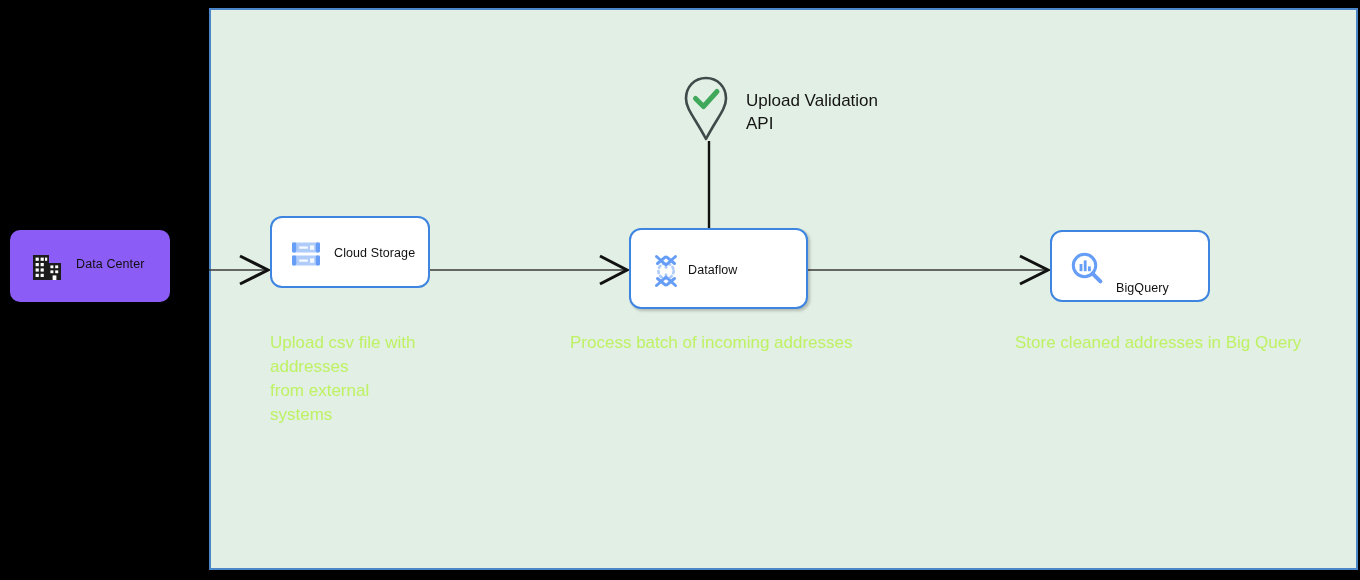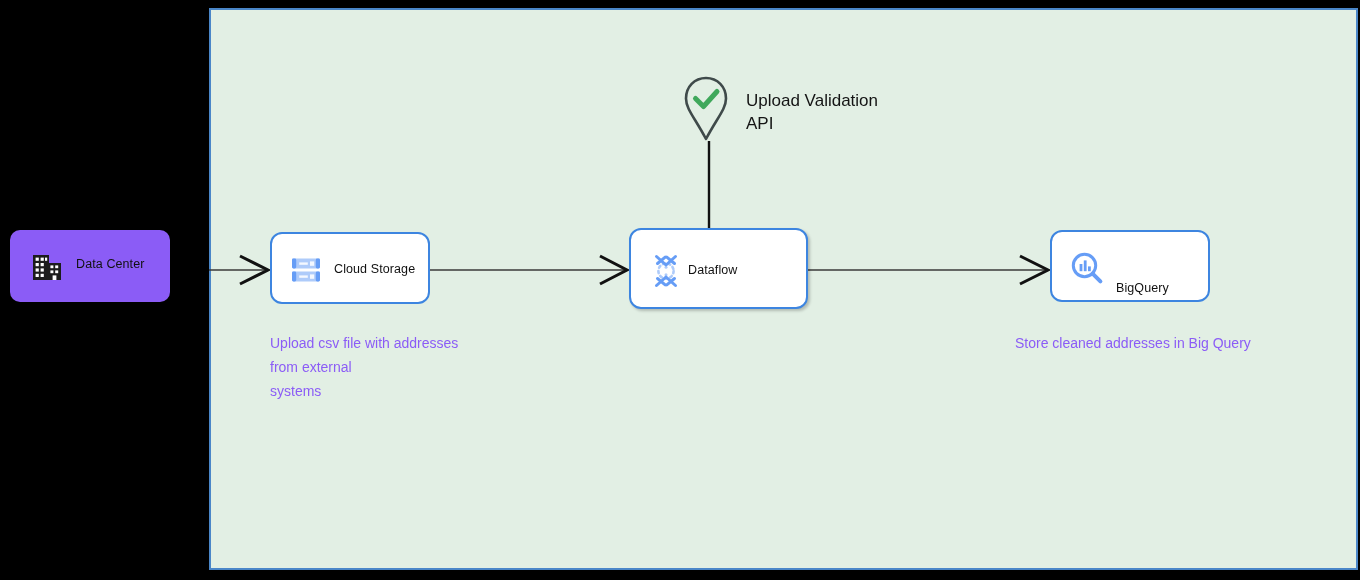--- a/index.html
+++ b/index.html
@@ -68,21 +68,21 @@
     background: #8b5cf6;
     border: none;
     border-radius: 10px;
   }
   #node-datacenter .node-icon { left: 22px; top: 22px; }
   #node-datacenter .node-label { left: 66px; top: 27px; }
 
   
   #node-cloudstorage {
     left: 270px;
-    top: 232px;
+    top: 216px;
     width: 160px;
     height: 72px;
     padding-left: 23px;
   }
   #node-cloudstorage .node-icon { left: 18px; top: 21px; }
   #node-cloudstorage .node-label { left: 62px; top: 28px; }
 
   
   #node-dataflow {
     left: 629px;
@@ -124,23 +124,23 @@
     line-height: 23px;
     color: #141414;
   }
 
   
   .connector { position: absolute; left: 0; top: 0; overflow: visible; }
 
   
   .caption {
     position: absolute;
-    font-size: 14px;
+    font-size: 17px;
     line-height: 24px;
-    color: #8b5cf6;
+    color: #bef264;
     white-space: pre-line;
   }
   #caption-upload   { left: 270px; top: 331px; width: 200px; text-align: left; }
   #caption-process  { left: 570px; top: 331px; width: 340px; text-align: left; }
   #caption-store    { left: 990px; top: 331px; width: 360px; text-align: left; margin-left: 25px; }
 </style>
 </head>
 <body>
 
 <div id="canvas">
@@ -245,15 +245,16 @@
       <rect x="13.8" y="9.4" width="2.8" height="10.8" fill="#669df6"></rect>
       <rect x="18.0" y="15.4" width="2.8" height="4.8" fill="#669df6"></rect>
       <path d="M22.6 22.6 L30.4 30.4" stroke="#669df6" stroke-width="4" stroke-linecap="round"></path>
     </svg>
     <span class="node-label">BigQuery</span>
   </div>
 
   <div class="caption" id="caption-upload">Upload csv file with addresses
 from external
 systems</div>
+  <div class="caption" id="caption-process">Process batch of incoming addresses</div>
   <div class="caption" id="caption-store">Store cleaned addresses in Big Query</div>
 
 </div>
 
 </body></html>

